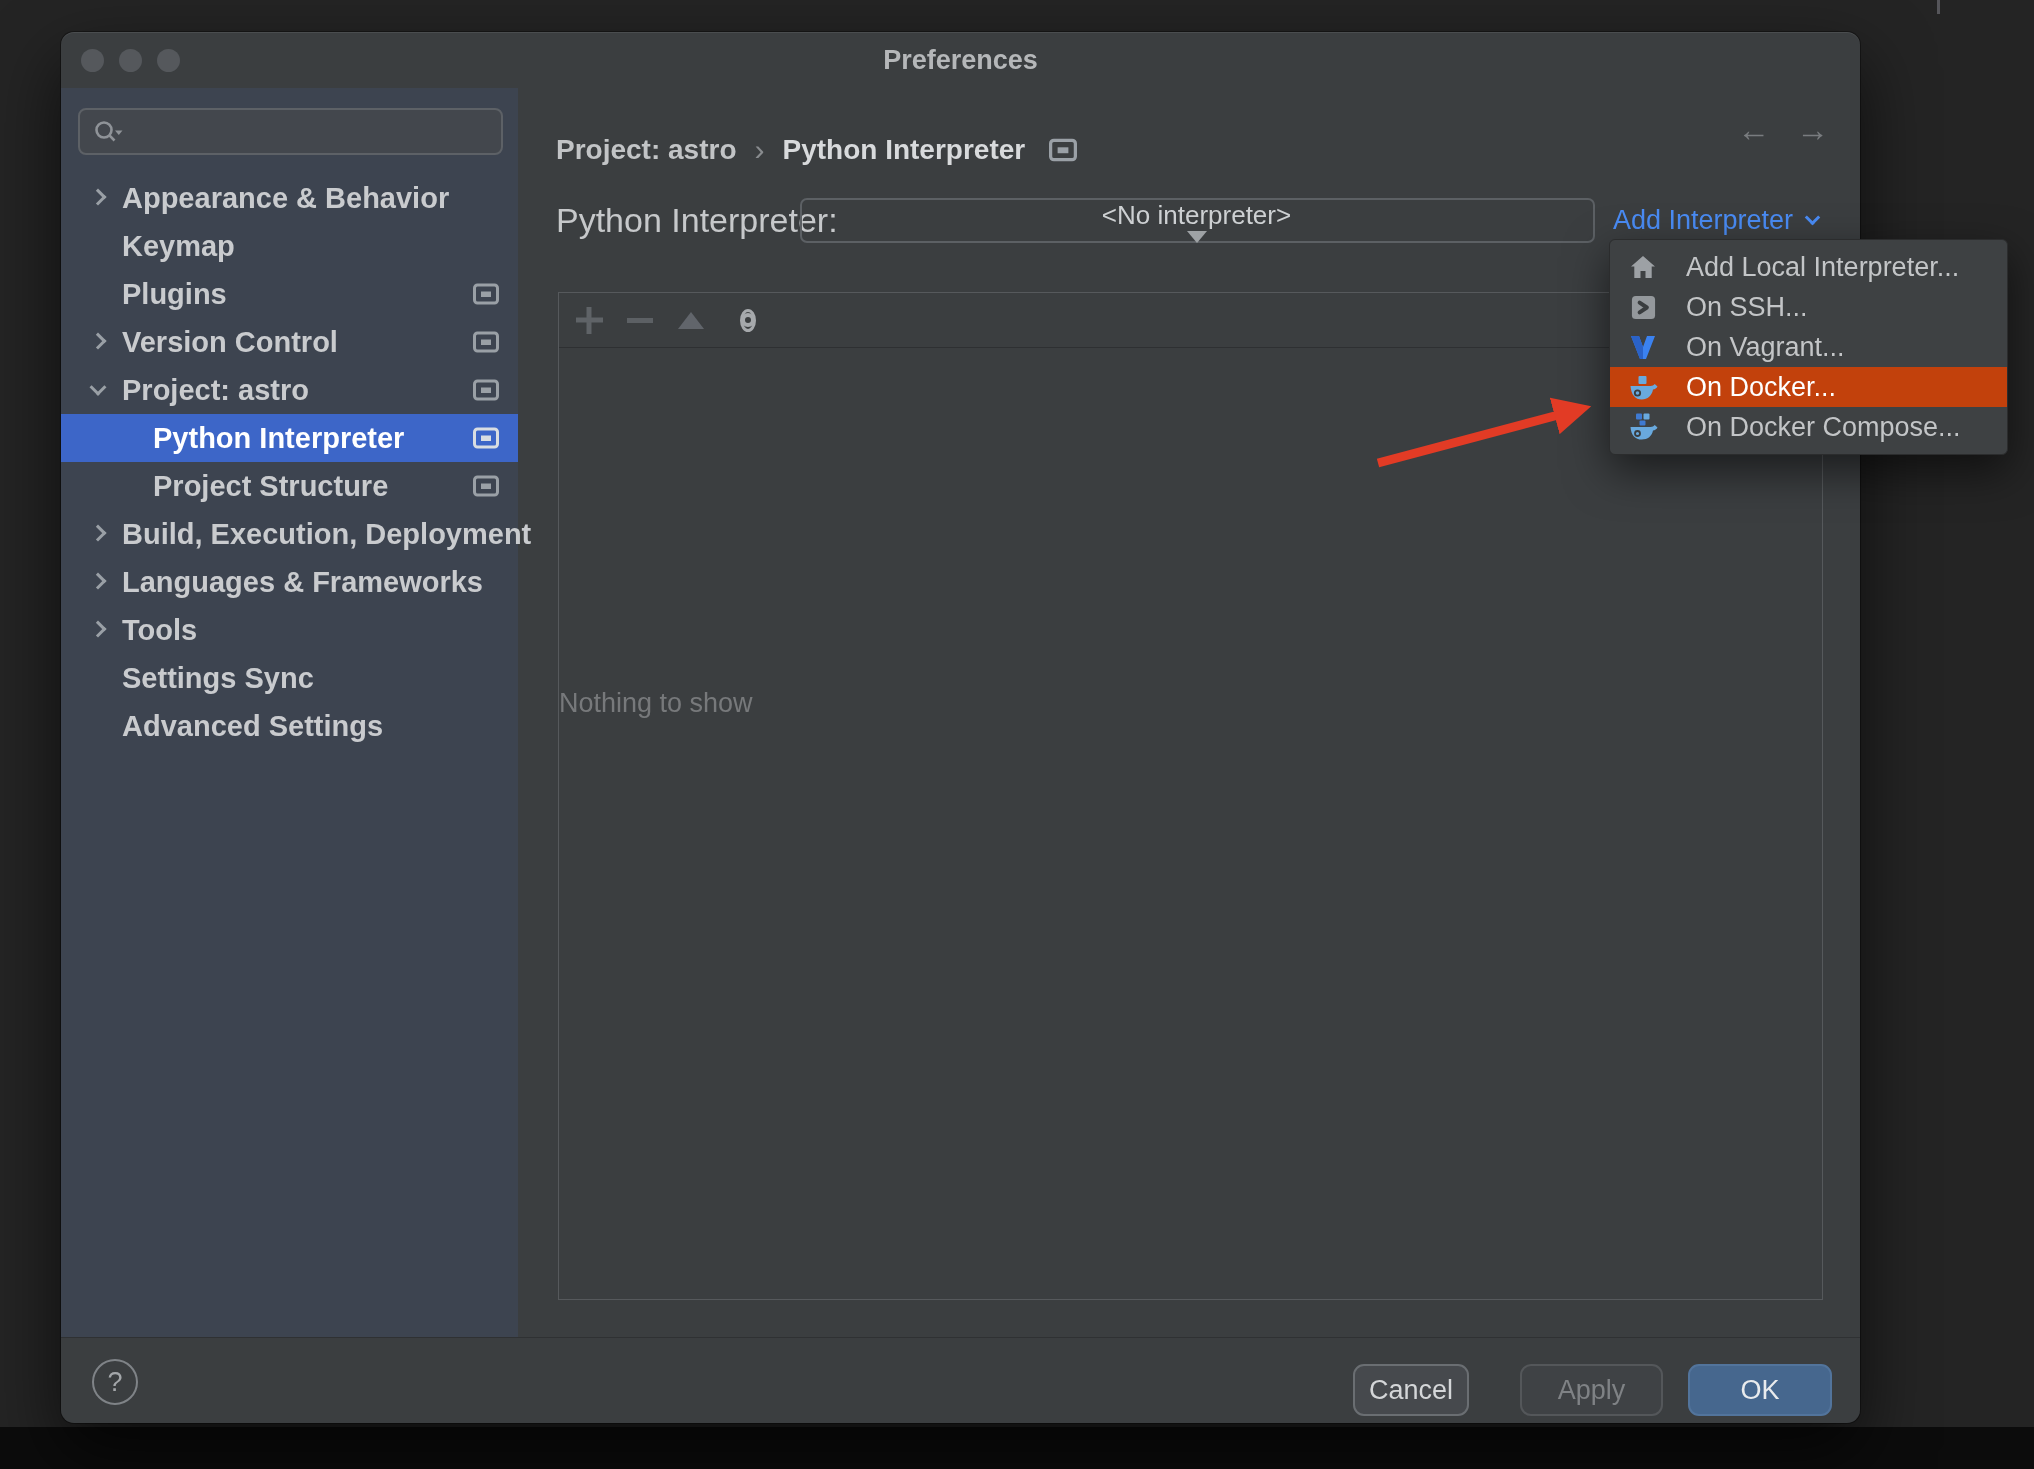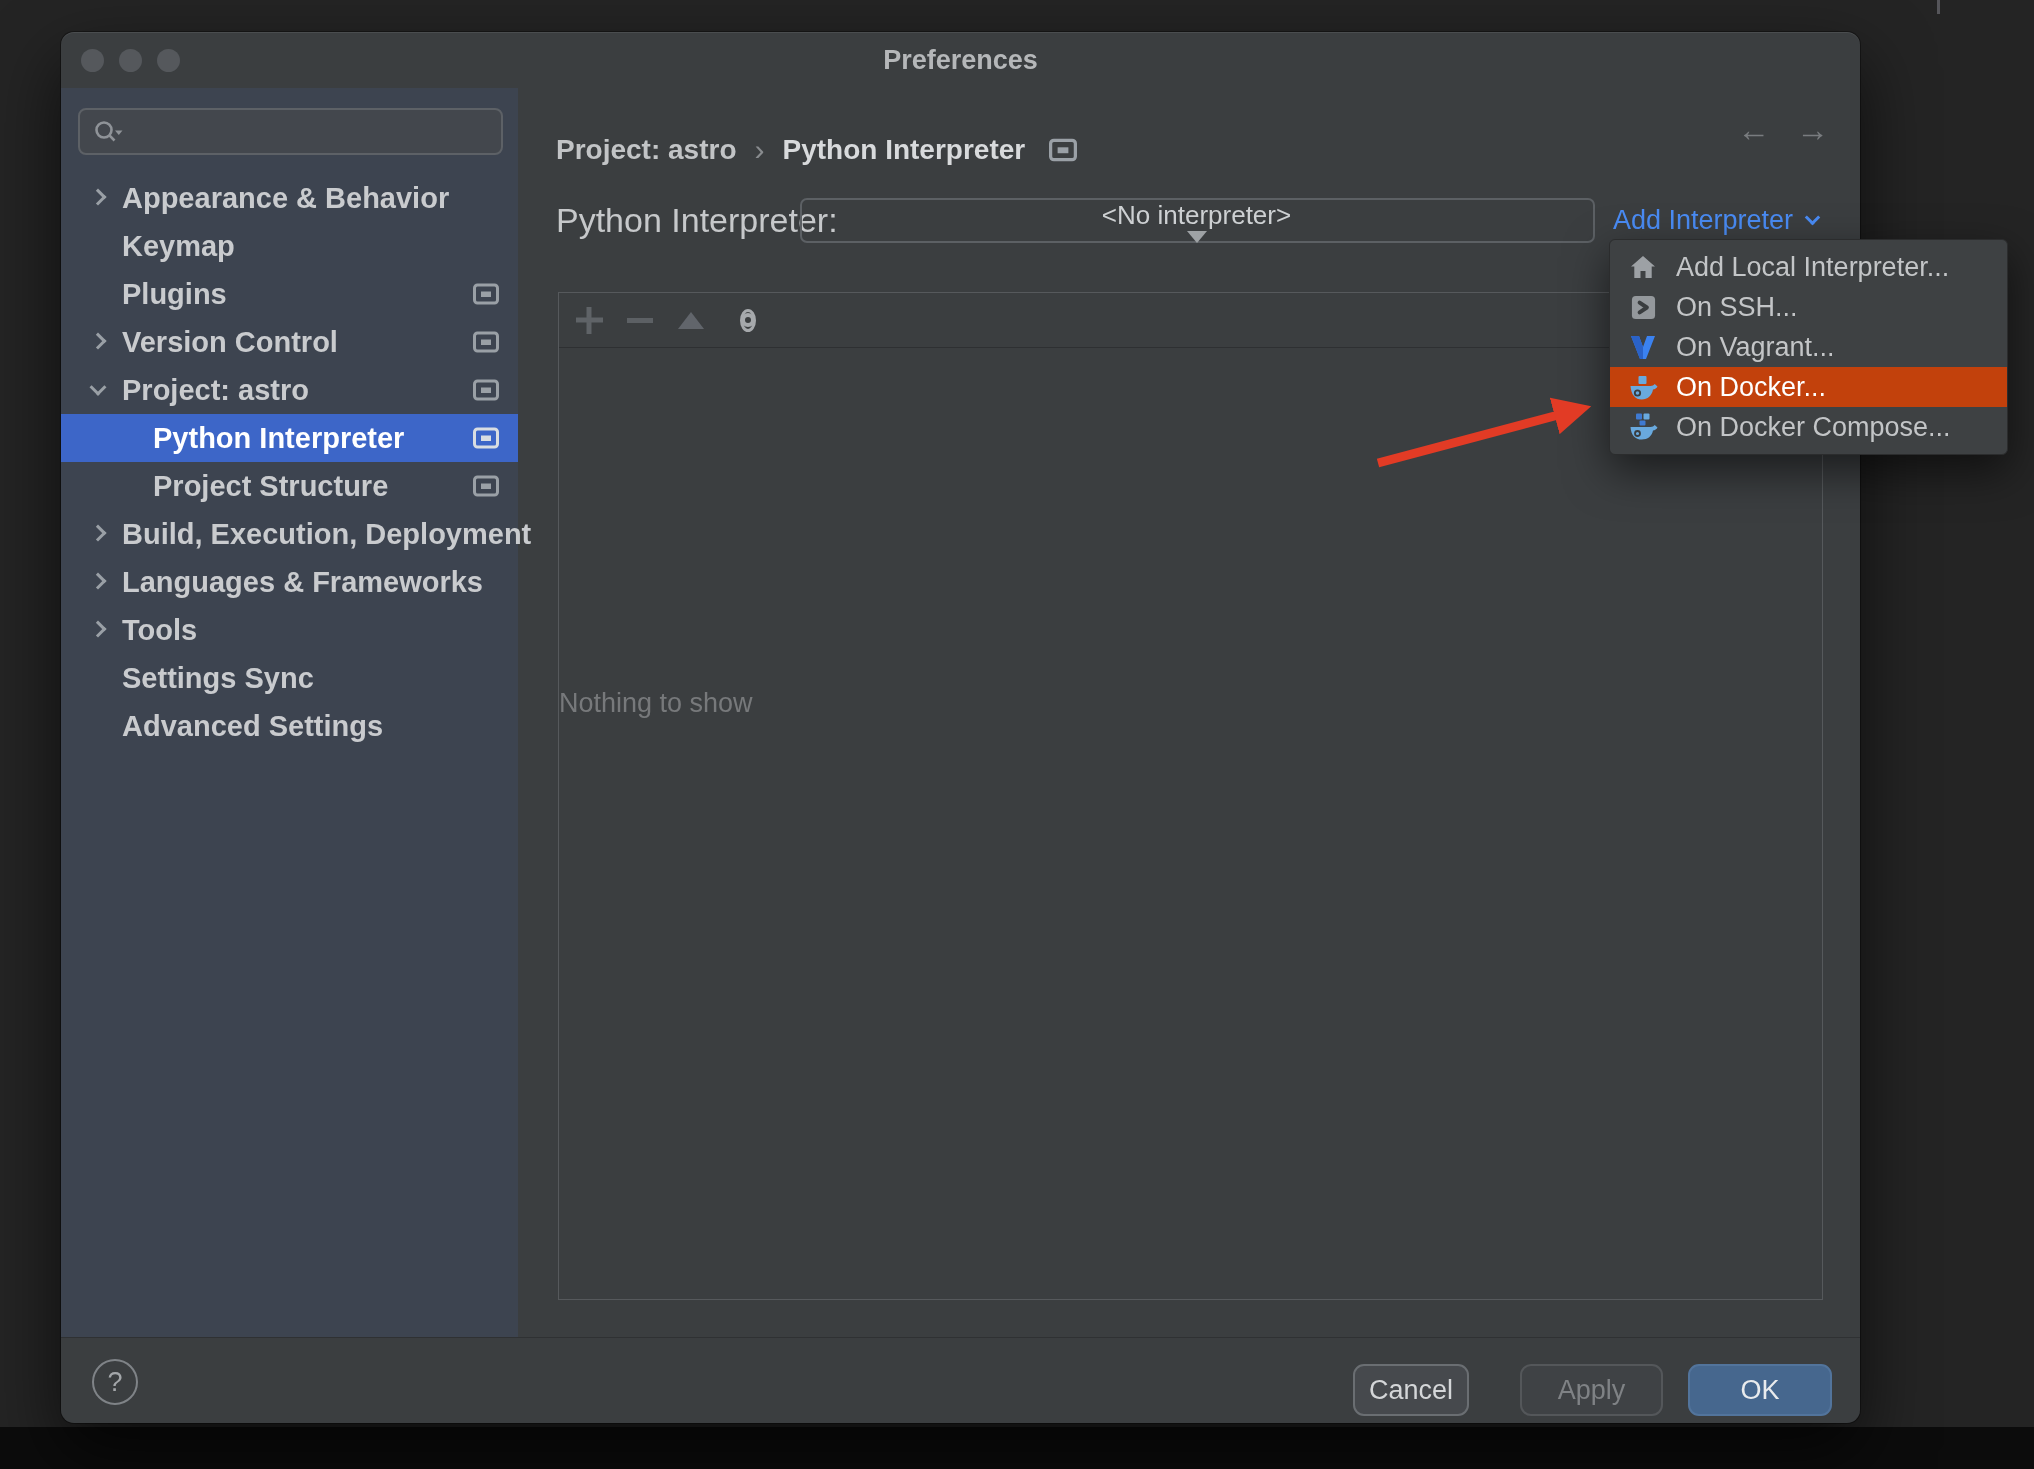--- a/index.html
+++ b/index.html
@@ -100,21 +100,21 @@
   .btn-cancel { left:1292px; width:116px; background:#46494d; border:2px solid #6a6e72; color:#d4d6d8; }
   .btn-apply  { left:1459px; width:143px; background:#3f4245; border:2px solid #54575a; color:#7f8285; }
   .btn-ok     { left:1627px; width:144px; background:#46678e; border:2px solid #52749c; color:#e9ebed; }
 
   
   .menu {
     position:absolute; left:1609px; top:239px; width:399px; height:216px; z-index:40;
     background:#3e4143; border:1px solid #2b2c2d; border-radius:6px;
     box-shadow:0 16px 44px rgba(0,0,0,.55); padding-top:7px;
   }
-  .menu-item { height:40px; display:flex; align-items:center; padding:0 14px 0 17px; gap:17px; font-size:27px; color:#c3c5c7; cursor:pointer; white-space:nowrap; }
+  .menu-item { height:40px; display:flex; align-items:center; padding:0 14px 0 17px; gap:27px; font-size:27px; color:#c3c5c7; cursor:pointer; white-space:nowrap; }
   .menu-item.hl { background:#c2410c; color:#ffffff; }
   .mi-icon { width:32px; height:32px; flex:none; display:flex; align-items:center; justify-content:center; }
 
   .red-arrow { position:absolute; left:0; top:0; z-index:50; pointer-events:none; }
 </style>
 </head>
 <body>
 
 <div class="page">
   <div class="artifact-line"></div>

